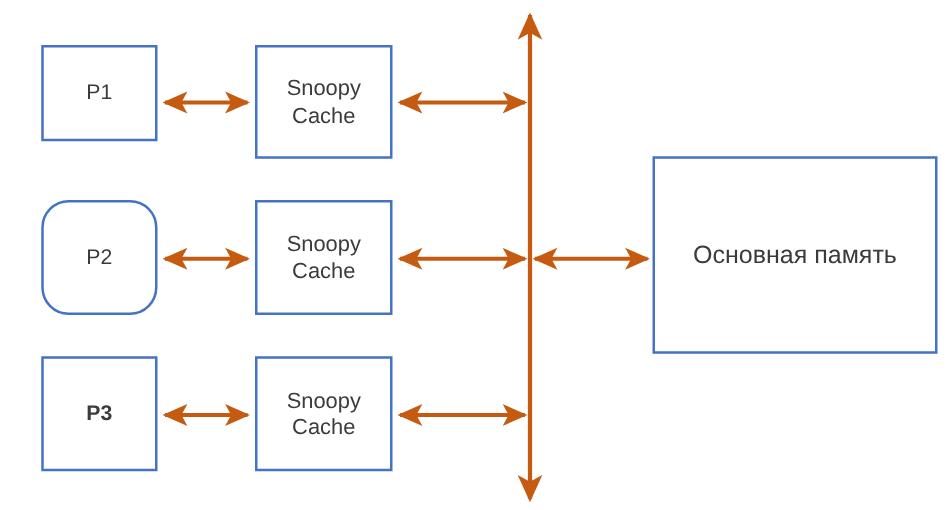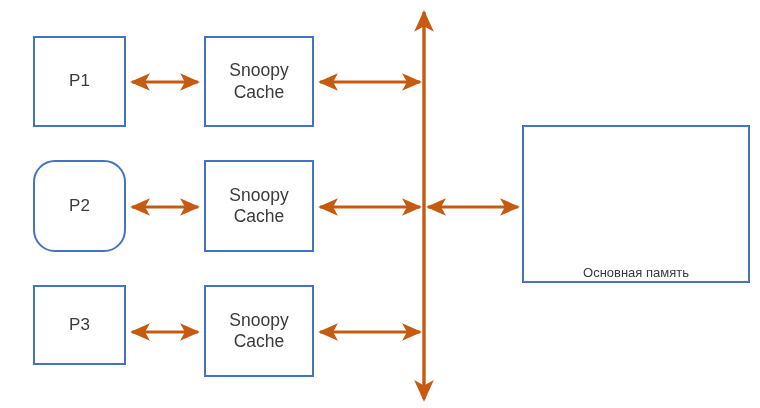--- a/index.html
+++ b/index.html
@@ -35,26 +35,26 @@
     text-align: center;
     color: #3b3b3b;
     line-height: 1.22;
   }
   .node-box .node-label {
     display: block;
     white-space: pre-line;
   }
   .proc-box { font-size: 17px; }
   .cache-box { font-size: 17.5px; }
-  .mem-box  { font-size: 13px; align-items: flex-end; }
+  .mem-box  { font-size: 20px; }
 
   
-  #proc-1 { left: 33px;  top: 36px;  width: 93px;  height: 91px; }
+  #proc-1 { left: 33px;  top: 36px;  width: 93px;  height: 77px; }
   #proc-2 { left: 33px;  top: 160px; width: 93px;  height: 92px; border-radius: 22px; }
-  #proc-3 { left: 33px;  top: 285px; width: 93px;  height: 80px; }
+  #proc-3 { left: 33px;  top: 285px; width: 93px;  height: 92px; font-weight: bold; }
 
   
   #cache-1 { left: 204px; top: 36px;  width: 110px; height: 91px; }
   #cache-2 { left: 204px; top: 160px; width: 110px; height: 92px; }
   #cache-3 { left: 204px; top: 285px; width: 110px; height: 92px; }
 
   
   #mem-main { left: 522px; top: 125px; width: 228px; height: 158px; }
 </style>
 </head>

